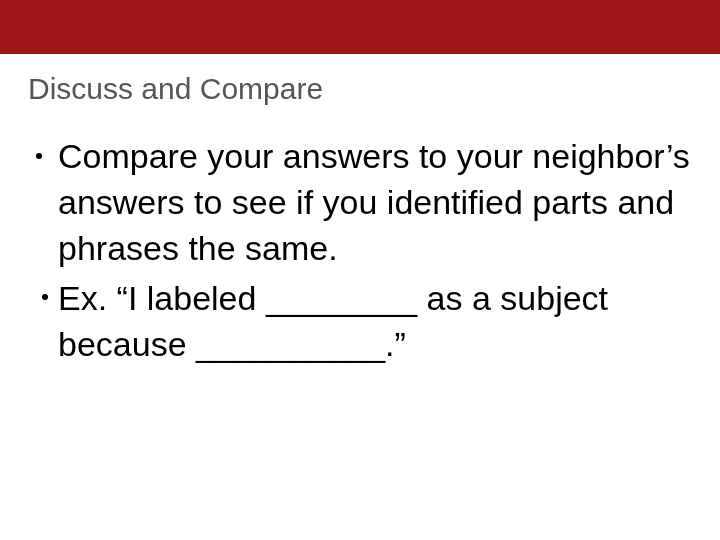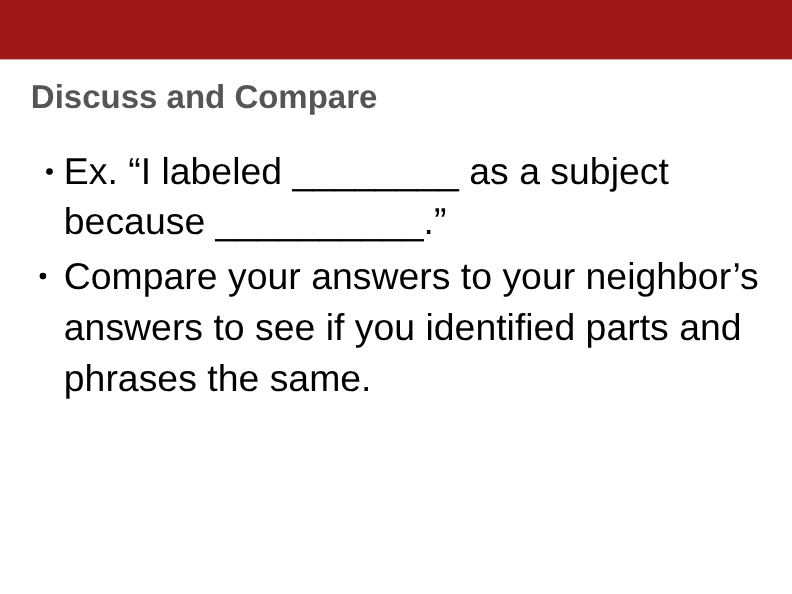--- a/index.html
+++ b/index.html
@@ -13,21 +13,21 @@
   .banner {
     width: 100%;
     height: 54px;
     background: #a01818;
   }
   .content {
     padding: 18px 28px 0 28px;
   }
   .title {
     font-size: 30px;
-    font-weight: bold;
+    font-weight: normal;
     color: #555555;
     margin-bottom: 28px;
   }
   .bullet-list {
     list-style: none;
   }
   .bullet-item {
     position: relative;
     font-size: 34px;
     color: #000000;
@@ -50,22 +50,22 @@
 </style>
 </head>
 <body>
 
 <div class="banner"></div>
 
 <div class="content">
   <h1 class="title">Discuss and Compare</h1>
 
   <ul class="bullet-list">
+    <li class="bullet-item">
+      <span class="dot"></span>
+      <span>Compare your answers to your neighbor’s answers to see if you identified parts and phrases the same.</span>
+    </li>
     <li class="bullet-item sub">
       <span class="dot"></span>
       <span> Ex. “I labeled ________ as a subject because __________.”</span>
-    </li>
-    <li class="bullet-item">
-      <span class="dot"></span>
-      <span>Compare your answers to your neighbor’s answers to see if you identified parts and phrases the same.</span>
     </li>
   </ul>
 </div>
 
 </body></html>

